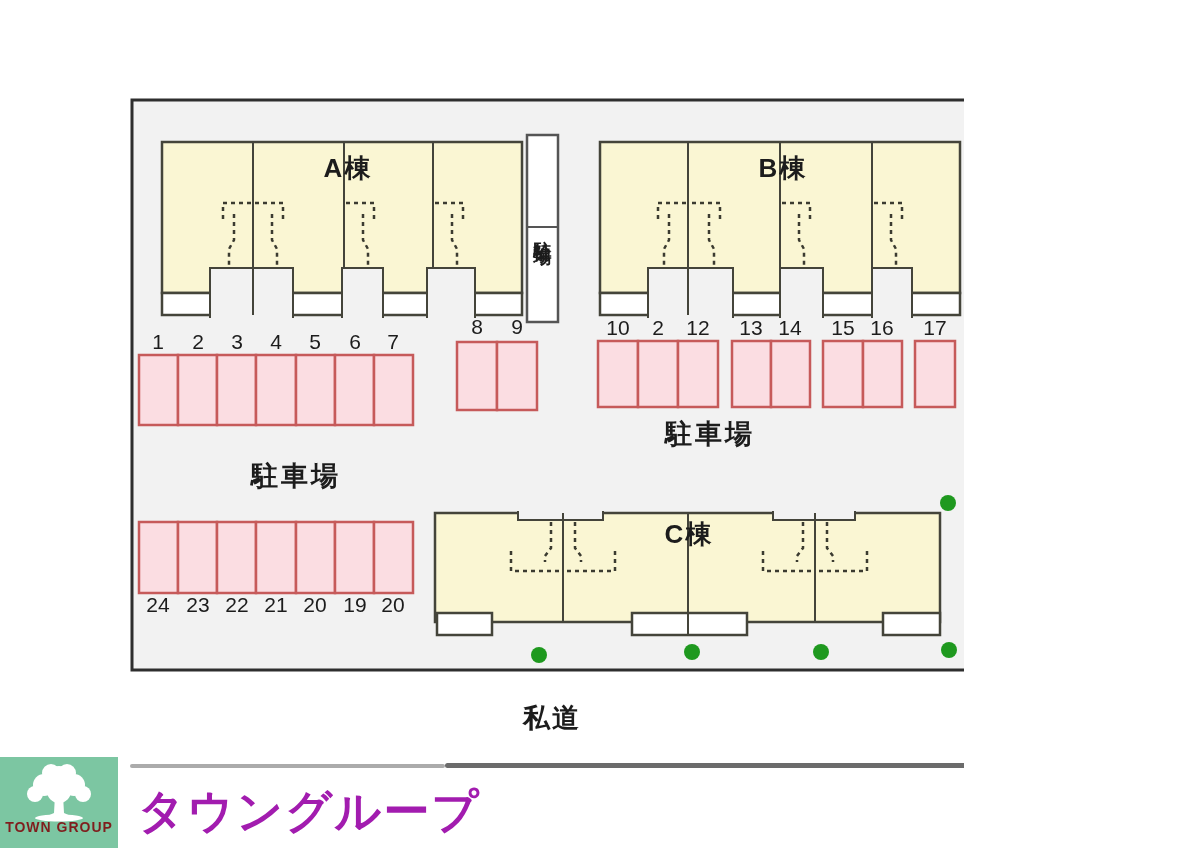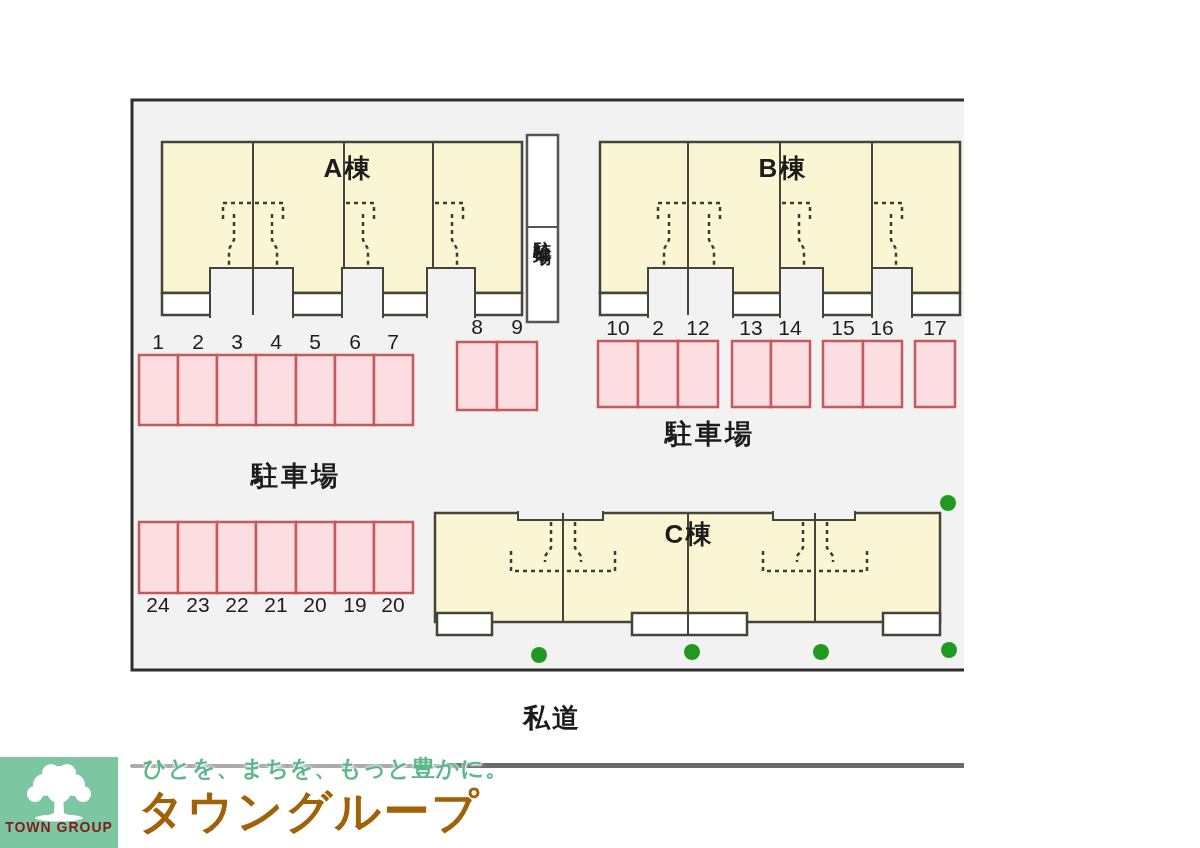--- a/index.html
+++ b/index.html
@@ -30,21 +30,21 @@
     color:#7f1d1d;font-size:14px;font-weight:bold;letter-spacing:1px;
   }
   .gray-line-a{position:absolute;left:130px;top:764px;width:315px;height:4px;background:#ababab;border-radius:2px;}
   .gray-line-b{position:absolute;left:445px;top:763px;width:530px;height:5px;background:#6b6b6b;border-radius:3px;}
   .tagline{
     position:absolute;left:143px;top:753px;font-size:23px;font-weight:600;letter-spacing:1px;
     color:#5cb88a;text-shadow:0 0 2px #fff,0 0 4px #fff,1px 1px 2px #fff;
   }
   .company{
     position:absolute;left:138px;top:781px;font-size:46px;font-weight:bold;letter-spacing:2px;
-    color:#a16207;
+    color:#a21caf;
   }
 </style>
 </head>
 <body>
 
 <div class="stage">
 
   <svg width="1200" height="848" viewBox="0 0 1200 848">
 
     <polygon points="132,100 1008,100 967,670 132,670" fill="#f2f2f2" stroke="#2e2e2e" stroke-width="3"></polygon>
@@ -205,16 +205,15 @@
         <circle cx="42" cy="12" r="9"></circle>
         <circle cx="58" cy="12" r="9"></circle>
         <circle cx="50" cy="30" r="12"></circle>
         <path d="M46,34 L45,52 L36,56 Q50,61 64,56 L55,52 L54,34 Z"></path>
         <ellipse cx="50" cy="57" rx="24" ry="3.5"></ellipse>
       </g>
     </svg>
     <div class="logo-text">TOWN GROUP</div>
   </div>
 
-  <div class="tagline">ひとを、まちを、もっと豊かに。</div>
   <div class="company">タウングループ</div>
 
 </div>
 
 </body></html>

